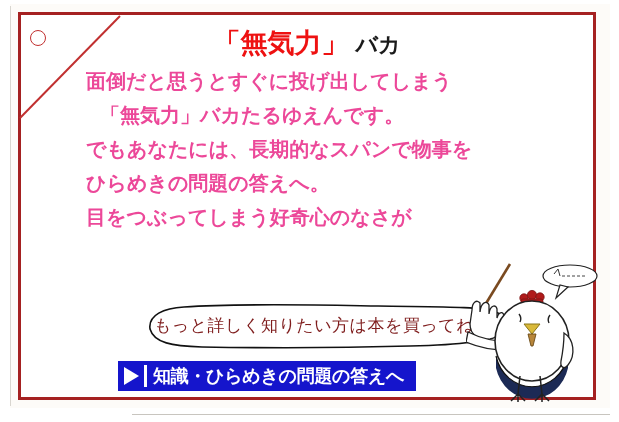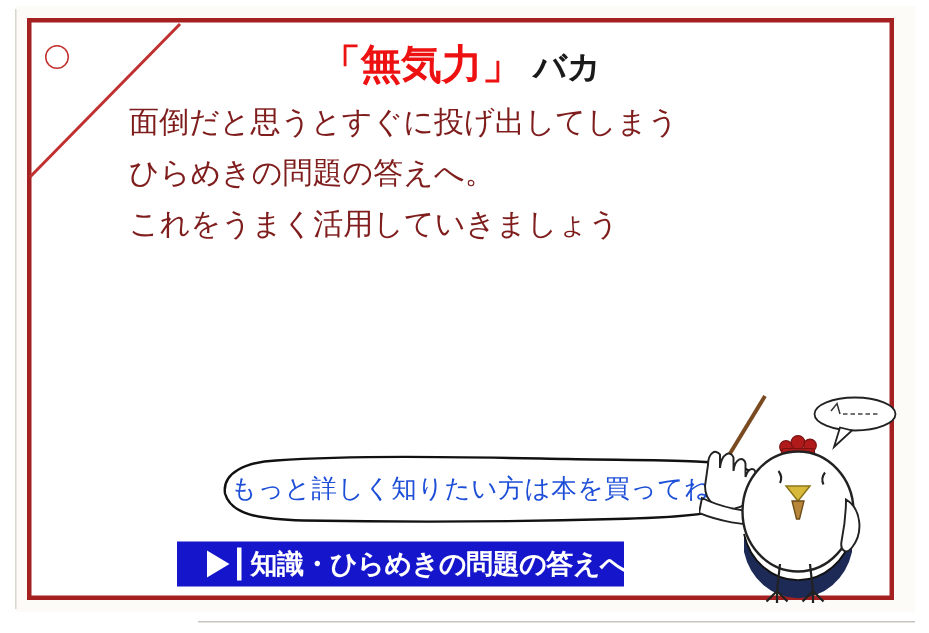--- a/index.html
+++ b/index.html
@@ -101,22 +101,22 @@
 
   
   .body-block {
     position: absolute;
     left: 86px;
     top: 64px;
     width: 470px;
   }
   .body-line {
     font-size: 20px;
-    font-weight: 400;
-    color: #7f1d1d;
+    font-weight: 700;
+    color: #ec4899;
     line-height: 34px;
     white-space: nowrap;
     font-family: "DejaVu Sans", "Liberation Sans", sans-serif;
   }
   .body-line.indent {
     padding-left: 14px;
   }
 
   
   .bubble-wrap {
@@ -131,37 +131,37 @@
     left: 0; top: 0;
   }
   .bubble-text {
     position: absolute;
     left: 34px;
     top: 11px;
     width: 340px;
     text-align: center;
     font-size: 17px;
     font-weight: 500;
-    color: #1d4ed8;
+    color: #7f1d1d;
     letter-spacing: 0.5px;
     white-space: nowrap;
     font-family: "DejaVu Sans", "Liberation Sans", sans-serif;
   }
 
   
   .cta-banner {
     position: absolute;
     left: 118px;
     top: 361px;
     width: 298px;
     height: 30px;
     background: #1515cc;
     display: flex;
     align-items: center;
-    padding-left: 20px;
+    padding-left: 6px;
     box-sizing: border-box;
   }
   .cta-arrow {
     width: 0; height: 0;
     border-left: 15px solid #ffffff;
     border-top: 9px solid transparent;
     border-bottom: 9px solid transparent;
     margin-right: 5px;
     flex: none;
   }
@@ -205,22 +205,24 @@
     <line x1="2" y1="106" x2="102" y2="4" stroke="#c13030" stroke-width="2"></line>
   </svg>
   <div class="corner-circle"></div>
 
   <div class="title-row">
     <span class="title-red">「無気力」</span><span class="title-black">バカ</span>
   </div>
 
   <div class="body-block">
     <div class="body-line">面倒だと思うとすぐに投げ出してしまう</div>
+    <div class="body-line indent">「無気力」バカたるゆえんです。</div>
+    <div class="body-line">でもあなたには、長期的なスパンで物事を</div>
     <div class="body-line">ひらめきの問題の答えへ。</div>
-    <div class="body-line">これをうまく活用していきましょう</div>
+    <div class="body-line">目をつぶってしまう好奇心のなさが</div>
   </div>
 
   <div class="bubble-wrap">
     <svg class="bubble-svg" width="400" height="48" viewBox="0 0 400 48">
       <path d="M 40 26
                C 38 12, 54 5, 74 4
                C 130 0, 210 2, 268 3
                C 320 4, 372 3, 386 9
                C 396 13, 394 22, 388 30
                C 382 38, 350 42, 300 43

